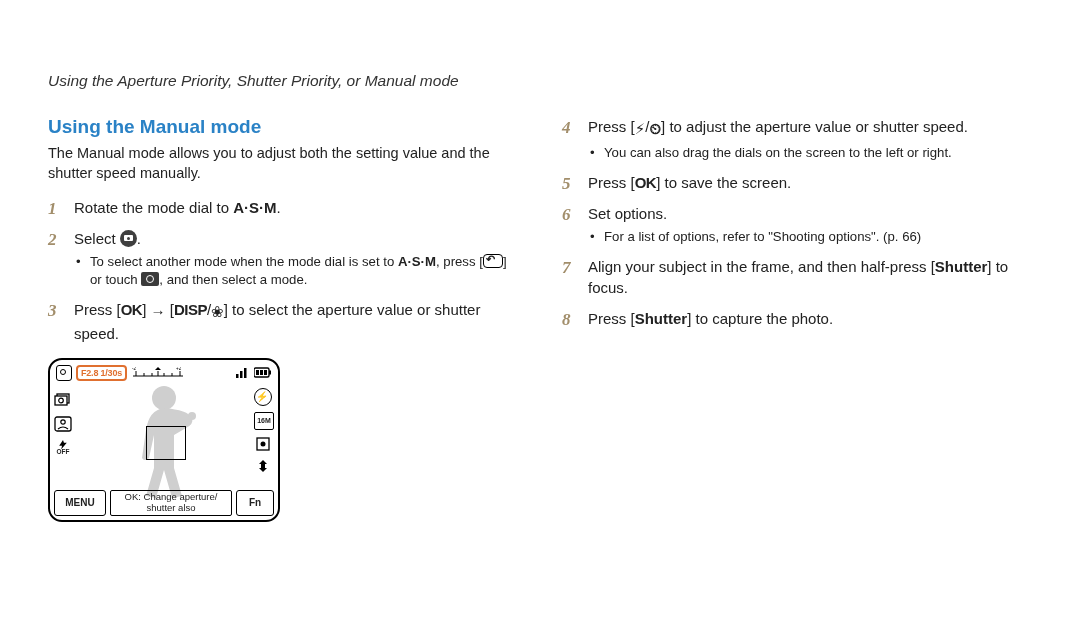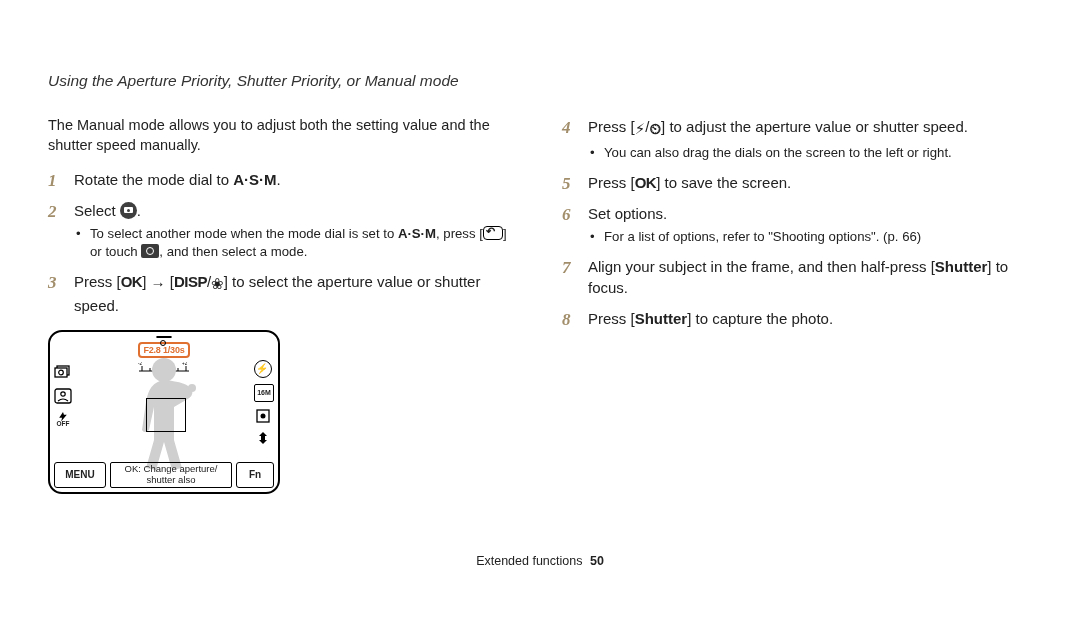--- a/index.html
+++ b/index.html
@@ -177,21 +177,20 @@
     background: #fff;
     overflow: hidden;
   }
   .lcd-top-row {
     position: absolute;
     top: 4px; left: 6px; right: 6px;
     height: 18px;
     display: flex;
     align-items: center;
     gap: 4px;
-    flex-direction: column;
   }
   .mode-badge {
     width: 14px; height: 14px;
     border: 1.2px solid #000;
     border-radius: 3px;
     position: relative;
     background: #fff;
   }
   .mode-badge::after {
     content:"";
@@ -312,20 +311,21 @@
 </style>
 </head>
 <body>
 
 <div class="page">
   <div class="header">Using the Aperture Priority, Shutter Priority, or Manual mode</div>
 
   <div class="columns">
 
     <div class="col">
+      <h2 class="section-title">Using the Manual mode</h2>
       <div class="intro">The Manual mode allows you to adjust both the setting value and the shutter speed manually.</div>
 
       <ol class="steps" style="counter-reset: step 0;">
 
         <li>
           <span>Rotate the mode dial to </span><span class="asm-glyph">A·S·M</span><span>.</span>
         </li>
 
         <li>
           <span>Select </span><span class="cam-icon-round"></span><span>.</span>
@@ -464,17 +464,13 @@
           <span>Align your subject in the frame, and then half-press [</span><span class="inline-strong">Shutter</span><span>] to focus.</span>
         </li>
 
         <li>
           <span>Press [</span><span class="inline-strong">Shutter</span><span>] to capture the photo.</span>
         </li>
       </ol>
     </div>
   </div>
 
-  <div class="footer">
-    <span>Extended functions</span>
-    <span class="pg">50</span>
-  </div>
 </div>
 
 </body></html>

